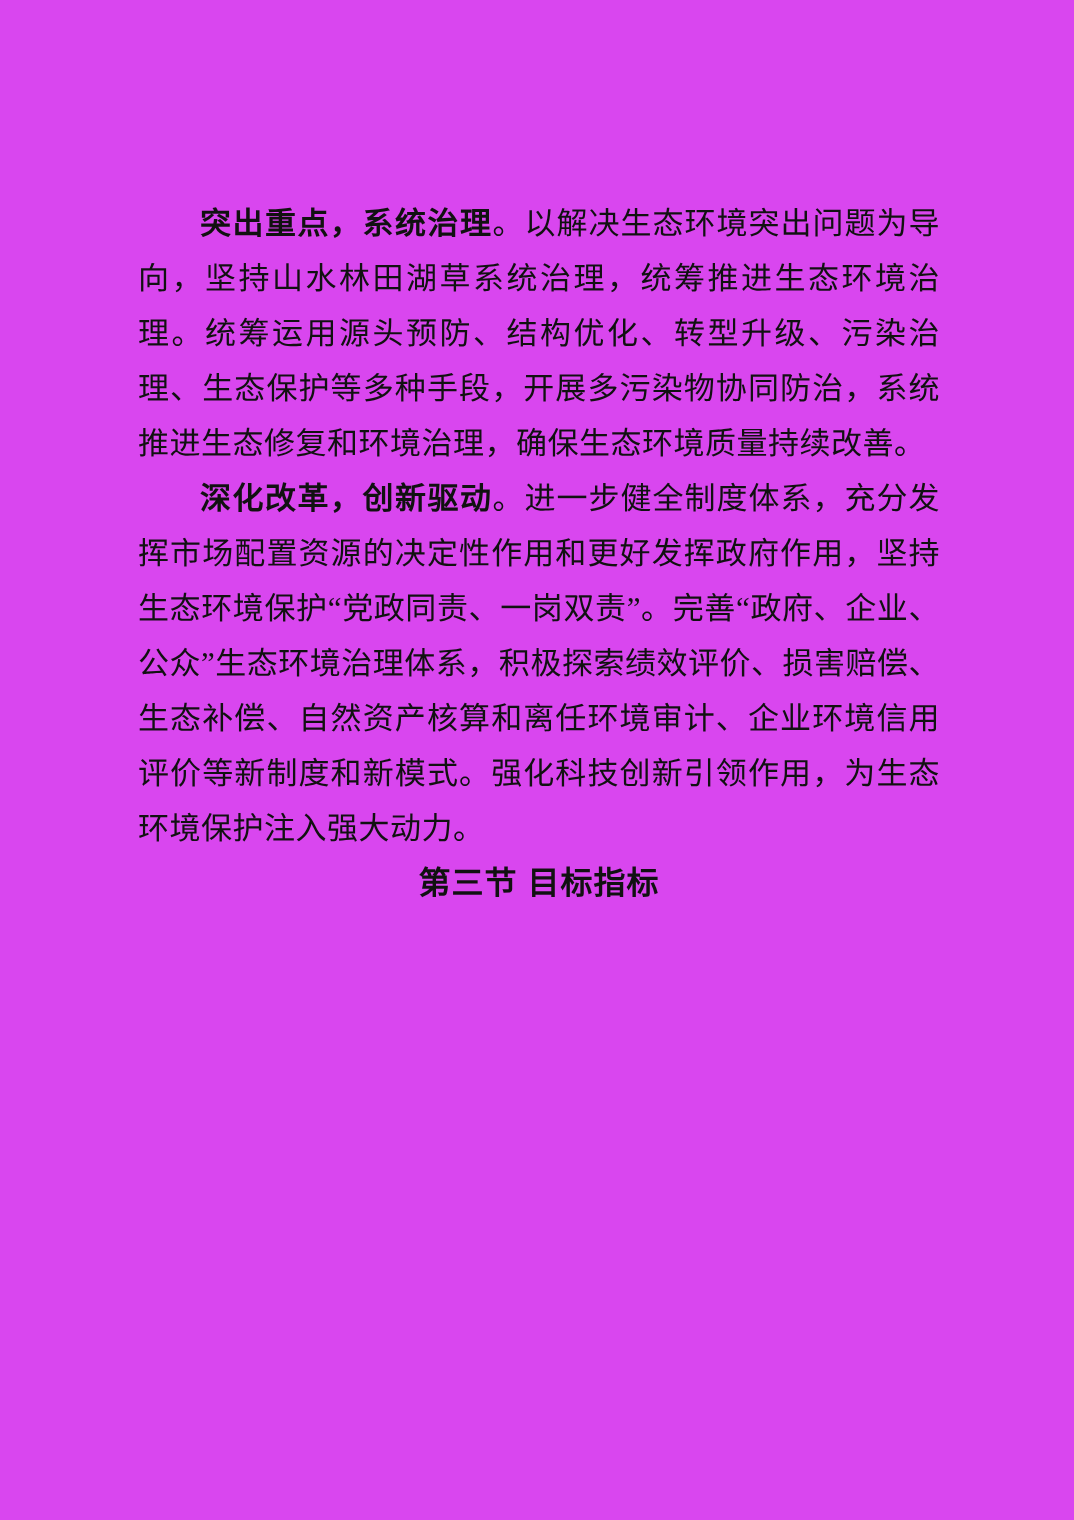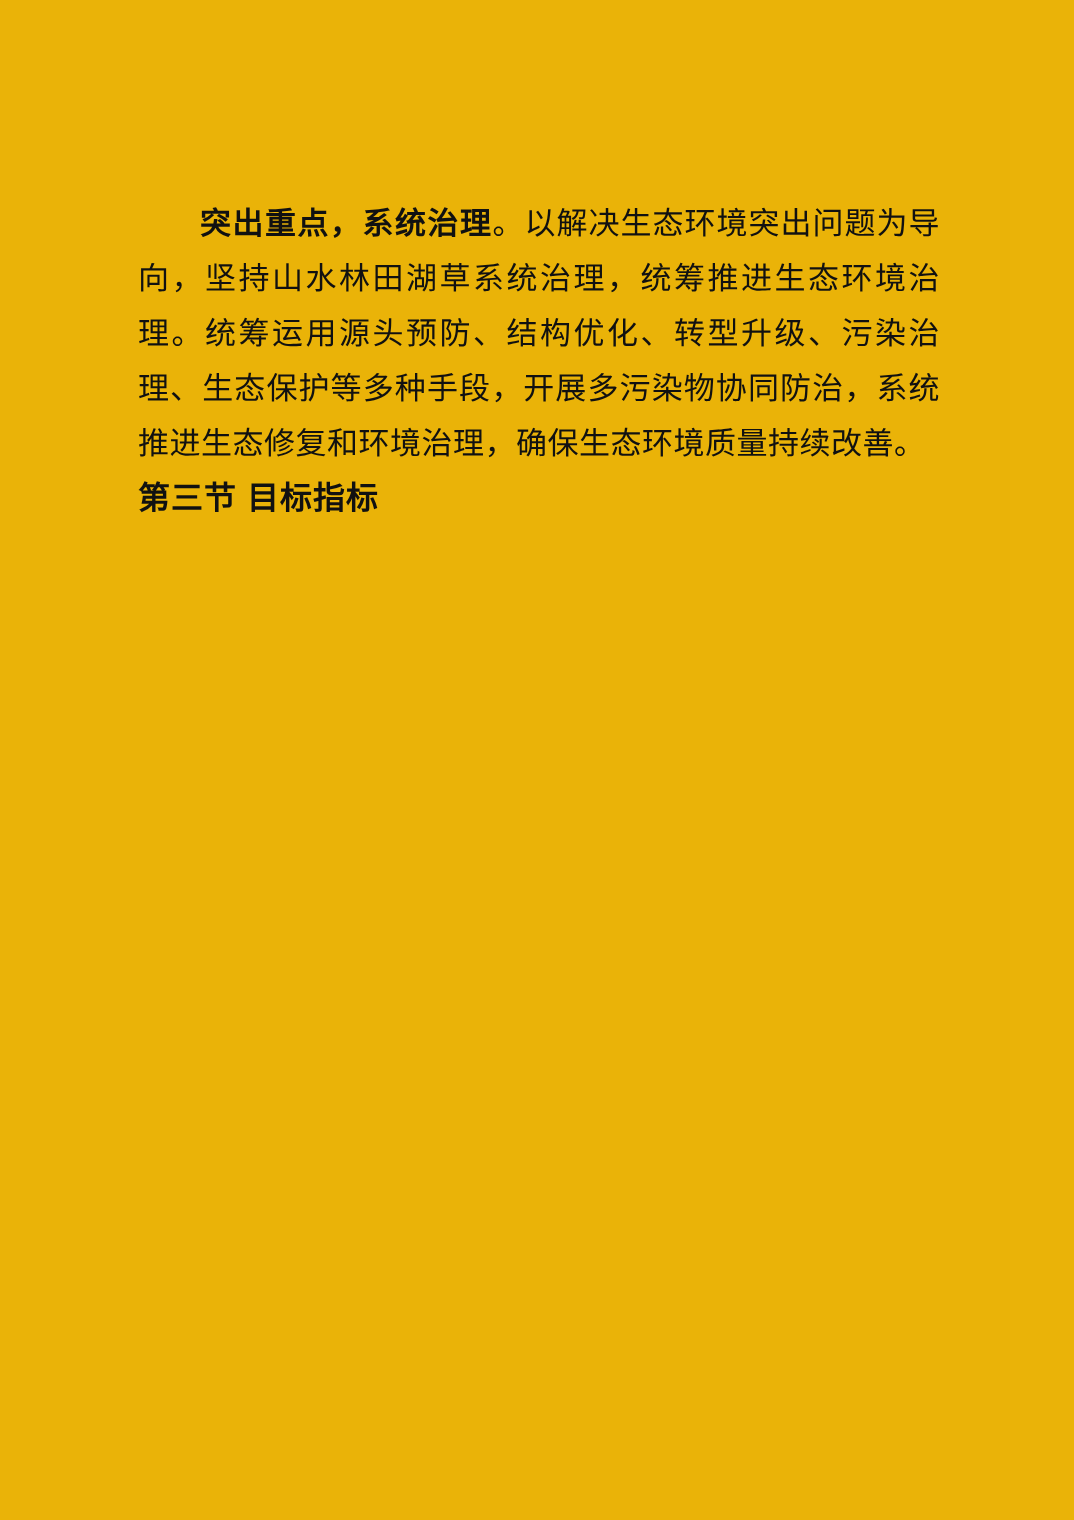--- a/index.html
+++ b/index.html
@@ -11,21 +11,21 @@
     width: 1074px;
     height: 1520px;
     position: relative;
     overflow: hidden;
   }
   .page {
     box-sizing: border-box;
     width: 1074px;
     height: 1520px;
     padding: 196px 134px 0 138px;
-    background: #eab308;
+    background: #d946ef;
     color: #111111;
   }
   p.para {
     margin: 0;
     font-family: "Liberation Serif", "DejaVu Serif", serif;
     font-size: 31px;
     line-height: 55px;
     text-align: justify;
     text-justify: inter-ideograph;
     text-indent: 2em;
@@ -36,31 +36,35 @@
     font-family: "Liberation Sans", "DejaVu Sans", sans-serif;
     font-weight: 700;
     letter-spacing: 1px;
   }
   h2.section-heading {
     margin: 0 0 33px 0;
     font-family: "Liberation Sans", "DejaVu Sans", sans-serif;
     font-weight: 700;
     font-size: 32px;
     line-height: 55px;
+    text-align: center;
     color: #111111;
     letter-spacing: 1px;
   }
 </style>
 </head>
 <body>
 
 <main class="page">
 
   <p class="para">
     <span class="lead">突出重点，系统治理</span><span>。以解决生态环境突出问题为导向，坚持山水林田湖草系统治理，统筹推进生态环境治理。统筹运用源头预防、结构优化、转型升级、污染治理、生态保护等多种手段，开展多污染物协同防治，系统推进生态修复和环境治理，确保生态环境质量持续改善。</span>
   </p>
 
+  <p class="para">
+    <span class="lead">深化改革，创新驱动</span><span>。进一步健全制度体系，充分发挥市场配置资源的决定性作用和更好发挥政府作用，坚持生态环境保护“党政同责、一岗双责”。完善“政府、企业、公众”生态环境治理体系，积极探索绩效评价、损害赔偿、生态补偿、自然资产核算和离任环境审计、企业环境信用评价等新制度和新模式。强化科技创新引领作用，为生态环境保护注入强大动力。</span>
+  </p>
 
 
   <h2 class="section-heading">第三节 目标指标</h2>
 
 
 </main>
 
 </body></html>

